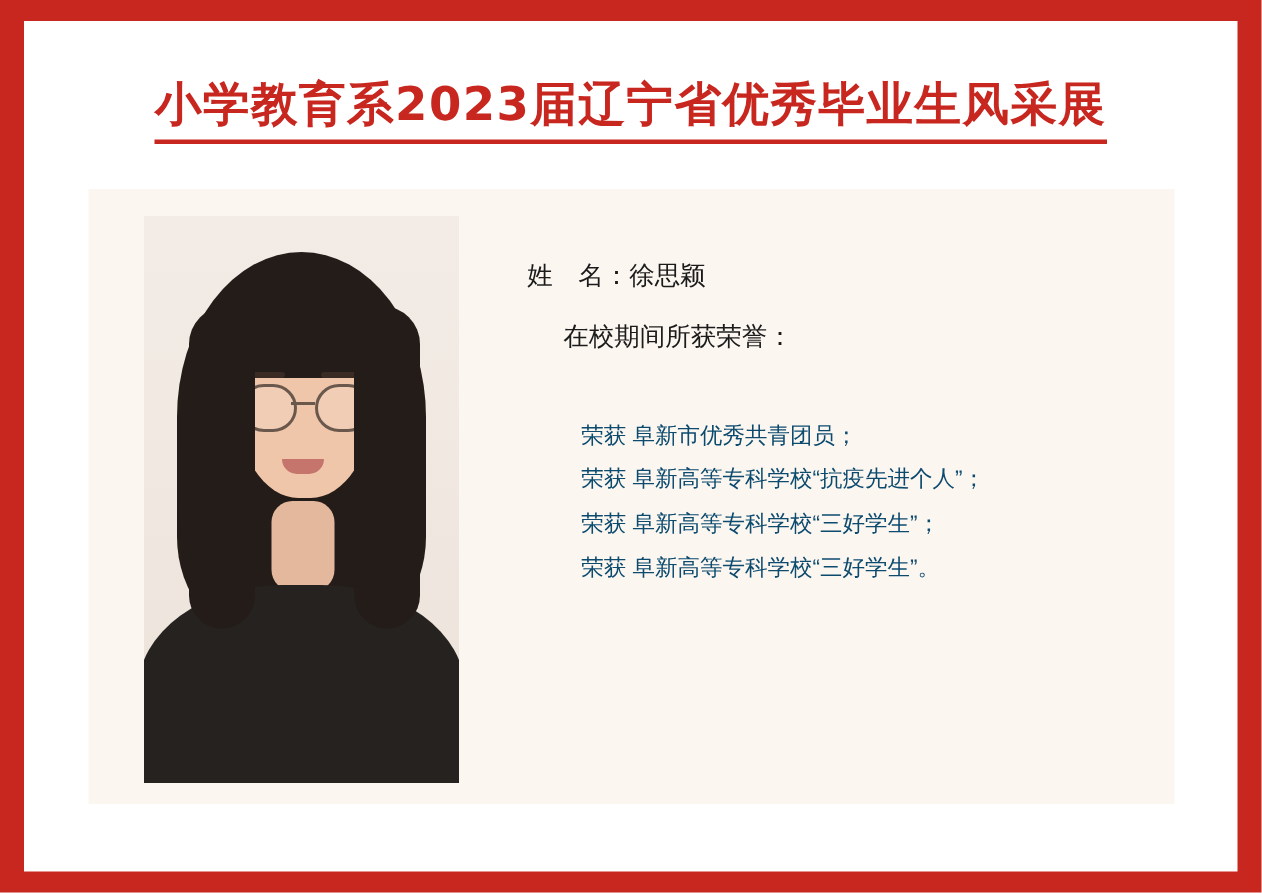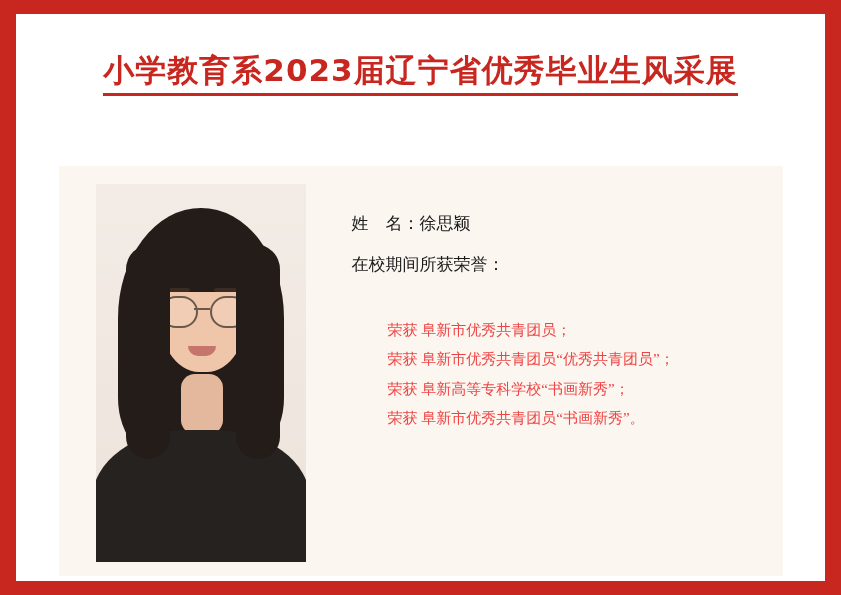--- a/index.html
+++ b/index.html
@@ -25,21 +25,20 @@
 
   .inner {
     position: relative;
     width: 100%;
     height: 100%;
     box-sizing: border-box;
     background: #ffffff;
     display: flex;
     flex-direction: column;
     align-items: center;
-    gap: 40px;
   }
 
   .title-wrap {
     margin-top: 38px;
     text-align: center;
     width: 100%;
   }
 
   .title {
     display: inline-block;
@@ -184,49 +183,50 @@
     top: 60px;
     width: 44px;
     height: 215px;
     background: #241c18;
     border-radius: 10px 30px 26px 26px;
   }
 
   .info-col {
     flex: 1;
     padding: 28px 24px 0 8px;
-    font-family: Liberation Serif, serif;
+    font-family: Liberation Sans, sans-serif;
     color: #1b1b1b;
   }
 
   .row-top {
     display: flex;
     align-items: baseline;
     font-size: 17px;
     margin-bottom: 18px;
   }
   .row-top .name-block {
     width: 230px;
   }
   .row-top .class-block {
     white-space: nowrap;
   }
 
   .honor-label {
     font-size: 17px;
     margin-bottom: 40px;
+    margin-left: 24px;
   }
 
   .honor-list {
     padding-left: 36px;
   }
   .honor-list .honor-item {
     font-size: 15px;
     line-height: 1.95;
-    color: #ef4444;
+    color: #0c4a6e;
     white-space: nowrap;
   }
 </style>
 </head>
 <body>
 
 <div class="poster">
   <div class="inner">
 
     <div class="title-wrap">
@@ -259,22 +259,22 @@
         <div class="row-top">
           <div class="name-block">
             <span>姓　名：</span><span>徐思颖</span>
           </div>
         </div>
 
         <div class="honor-label">在校期间所获荣誉：</div>
 
         <div class="honor-list">
           <div class="honor-item">荣获 阜新市优秀共青团员；</div>
-          <div class="honor-item">荣获 阜新市优秀共青团员“优秀共青团员”；</div>
-          <div class="honor-item">荣获 阜新高等专科学校“书画新秀”；</div>
-          <div class="honor-item">荣获 阜新市优秀共青团员“书画新秀”。</div>
+          <div class="honor-item">荣获 阜新高等专科学校“抗疫先进个人”；</div>
+          <div class="honor-item">荣获 阜新高等专科学校“三好学生”；</div>
+          <div class="honor-item">荣获 阜新高等专科学校“三好学生”。</div>
         </div>
 
       </div>
     </div>
 
   </div>
 </div>
 
 </body></html>

